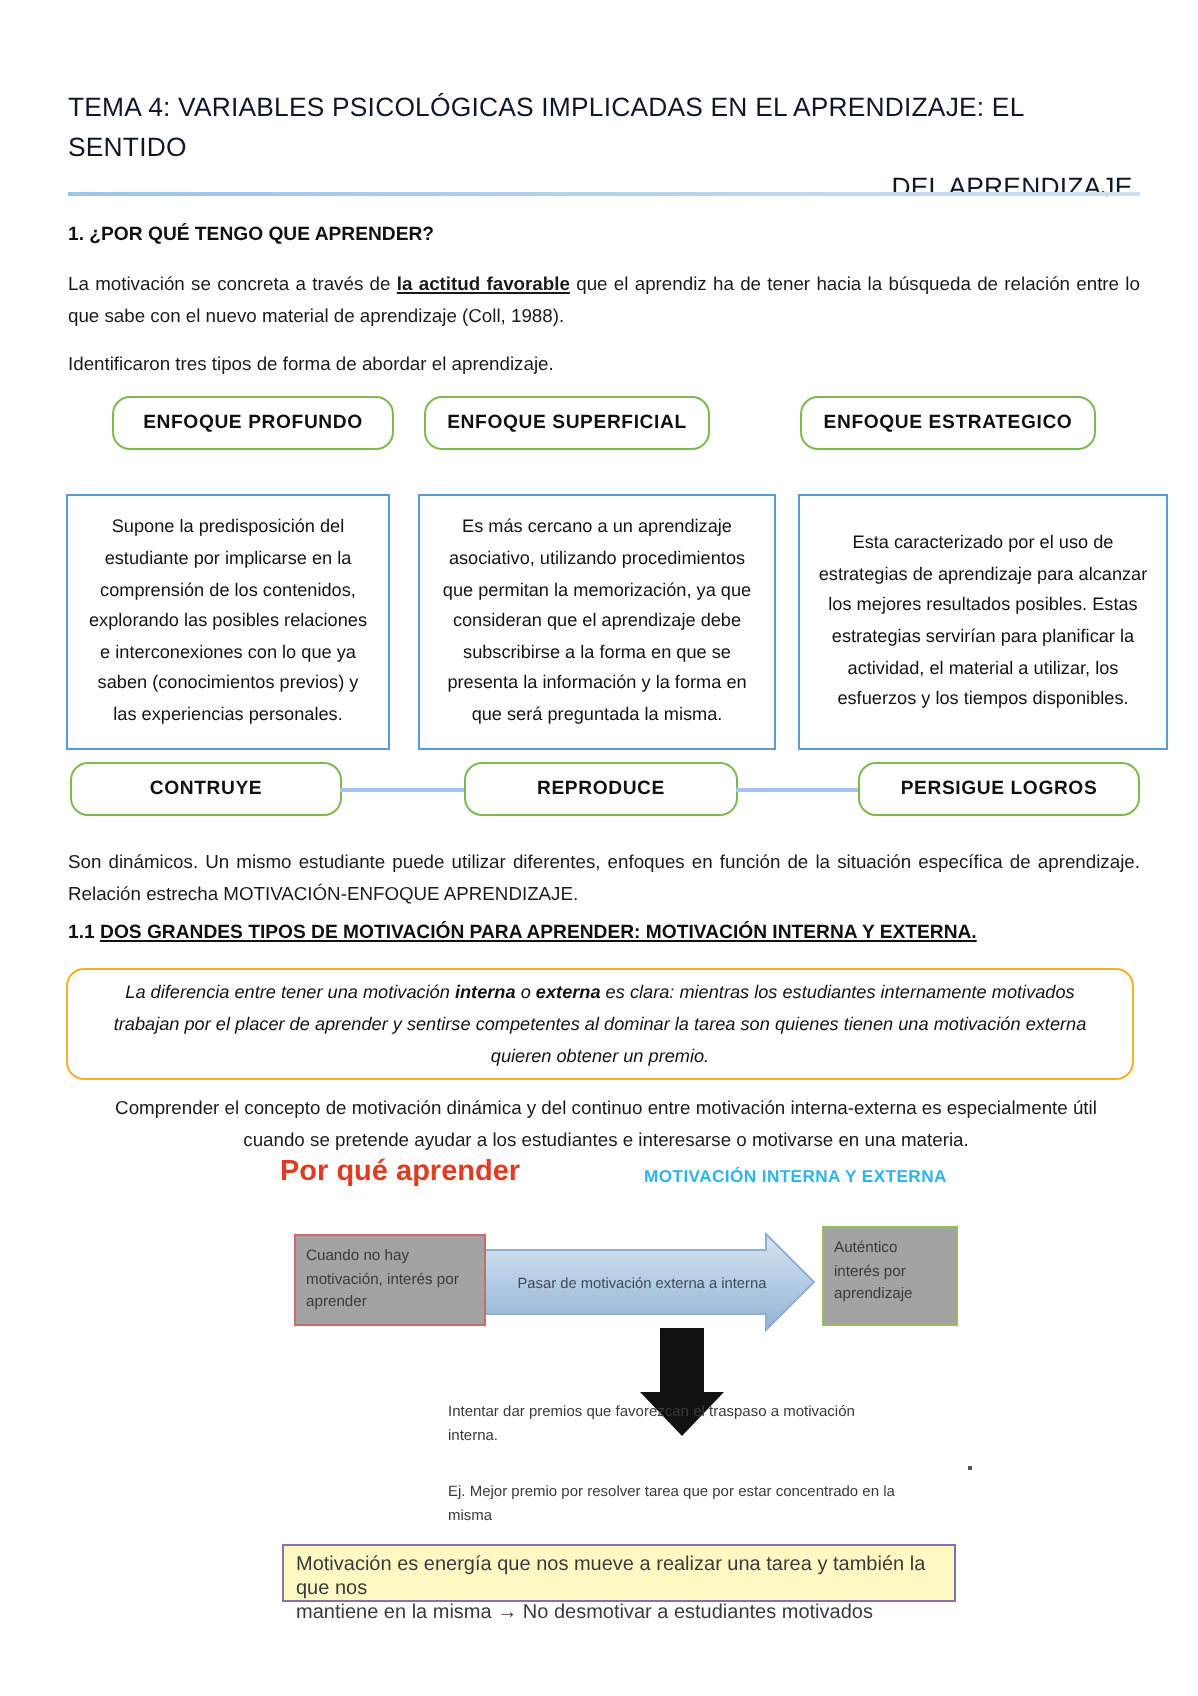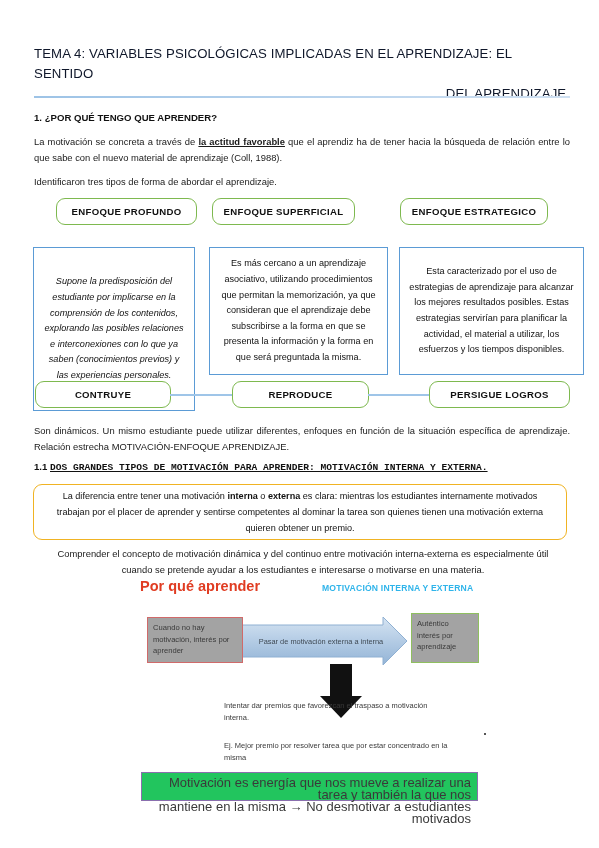--- a/index.html
+++ b/index.html
@@ -65,21 +65,21 @@
 
   
   .amberbox{
     position:absolute;
     border:1.4px solid #f0b323;
     border-radius:9px;
     background:#ffffff;
     box-sizing:border-box;
     display:flex;align-items:center;justify-content:flex-start;
     padding:6px 14px;
-    font-size:9.1px;line-height:16px;text-align:center;color:#111;
+    font-size:9.1px;line-height:16px;text-align:center;color:#111;font-style:italic;
   }
   .amberbox b{font-weight:bold;}
 
   
   .cap-red{
     position:absolute;color:#e03c22;font-size:14.5px;font-weight:bold;
   }
   .cap-cyan{
     position:absolute;color:#2fb4ea;font-size:8.6px;font-weight:bold;
     letter-spacing:0.2px;
@@ -101,23 +101,23 @@
     position:absolute;left:0;top:0;width:100%;height:100%;
     display:flex;align-items:center;justify-content:center;
     font-size:7.4px;color:#3f4a55;text-align:center;
   }
 
   .dgm-note{
     position:absolute;font-size:7.5px;line-height:11.5px;color:#3a3a3a;
   }
 
   .purplebox{
-    position:absolute;border:1.2px solid #8a6fae;background:#22c55e;
+    position:absolute;border:1.2px solid #8a6fae;background:#fef9c3;
     box-sizing:border-box;padding:4px 6px;
-    font-size:13px;line-height:12px;color:#3a3a3a;text-align:right;
+    font-size:10px;line-height:12px;color:#3a3a3a;
   }
   .tiny-dot{position:absolute;width:2px;height:2px;background:#555;}
 </style>
 </head>
 <body>
 
 <div class="page">
 
   <div class="doc-title">
     <span class="l1">TEMA 4: VARIABLES PSICOLÓGICAS IMPLICADAS EN EL APRENDIZAJE: EL SENTIDO</span>
@@ -130,35 +130,35 @@
   <div class="para" style="left:34px;top:134px;width:536px;">
     <span>La motivación se concreta a través de </span><span class="u">la actitud favorable</span><span> que el aprendiz ha de tener hacia la búsqueda de relación entre lo que sabe con el nuevo material de aprendizaje (Coll, 1988).</span>
   </div>
 
   <div class="para" style="left:34px;top:174px;width:536px;">Identificaron tres tipos de forma de abordar el aprendizaje.</div>
 
   <div class="pill" style="left:32px;top:198px;width:141px;height:27px;margin-left:24px;">ENFOQUE PROFUNDO</div>
   <div class="pill" style="left:212px;top:198px;width:143px;height:27px;">ENFOQUE SUPERFICIAL</div>
   <div class="pill" style="left:400px;top:198px;width:148px;height:27px;">ENFOQUE ESTRATEGICO</div>
 
-  <div class="bluebox" style="left:33px;top:247px;width:162px;height:164px;font-style:italic;">Supone la predisposición del estudiante por implicarse en la comprensión de los contenidos, explorando las posibles relaciones e interconexiones con lo que ya saben (conocimientos previos) y las experiencias personales.</div>
+  <div class="bluebox" style="left:33px;top:247px;width:162px;height:128px;">Supone la predisposición del estudiante por implicarse en la comprensión de los contenidos, explorando las posibles relaciones e interconexiones con lo que ya saben (conocimientos previos) y las experiencias personales.</div>
   <div class="bluebox" style="left:209px;top:247px;width:179px;height:128px;">Es más cercano a un aprendizaje asociativo, utilizando procedimientos que permitan la memorización, ya que consideran que el aprendizaje debe subscribirse a la forma en que se presenta la información y la forma en que será preguntada la misma.</div>
   <div class="bluebox" style="left:399px;top:247px;width:185px;height:128px;">Esta caracterizado por el uso de estrategias de aprendizaje para alcanzar los mejores resultados posibles. Estas estrategias servirían para planificar la actividad, el material a utilizar, los esfuerzos y los tiempos disponibles.</div>
 
   <div class="pill" style="left:35px;top:381px;width:136px;height:27px;">CONTRUYE</div>
   <div class="conn" style="left:170px;top:394px;width:63px;"></div>
   <div class="pill" style="left:232px;top:381px;width:137px;height:27px;">REPRODUCE</div>
   <div class="conn" style="left:368px;top:394px;width:62px;"></div>
   <div class="pill" style="left:429px;top:381px;width:141px;height:27px;">PERSIGUE LOGROS</div>
 
   <div class="para" style="left:34px;top:423px;width:536px;">Son dinámicos. Un mismo estudiante puede utilizar diferentes, enfoques en función de la situación específica de aprendizaje. Relación estrecha MOTIVACIÓN-ENFOQUE APRENDIZAJE.</div>
 
   <div style="position:absolute;left:34px;top:461px;width:536px;font-size:9.6px;font-weight:bold;color:#111;">
     <span style="text-decoration:none;">1.1</span>
-    <span style="text-decoration:underline;font-family:Liberation Mono, monospace;">DOS GRANDES TIPOS DE MOTIVACIÓN PARA APRENDER: MOTIVACIÓN INTERNA Y EXTERNA.</span>
+    <span style="text-decoration:underline;">DOS GRANDES TIPOS DE MOTIVACIÓN PARA APRENDER: MOTIVACIÓN INTERNA Y EXTERNA.</span>
   </div>
 
   <div class="amberbox" style="left:33px;top:484px;width:534px;height:56px;">
     <div>
       <span>La diferencia entre tener una motivación </span><b>interna</b><span> o </span><b>externa</b><span> es clara: mientras los estudiantes internamente motivados trabajan por el placer de aprender y sentirse competentes al dominar la tarea son quienes tienen una motivación externa quieren obtener un premio.</span>
     </div>
   </div>
 
   <div class="para" style="left:53px;top:546px;width:500px;text-align:center;">Comprender el concepto de motivación dinámica y del continuo entre motivación interna-externa es especialmente útil cuando se pretende ayudar a los estudiantes e interesarse o motivarse en una materia.</div>
 

